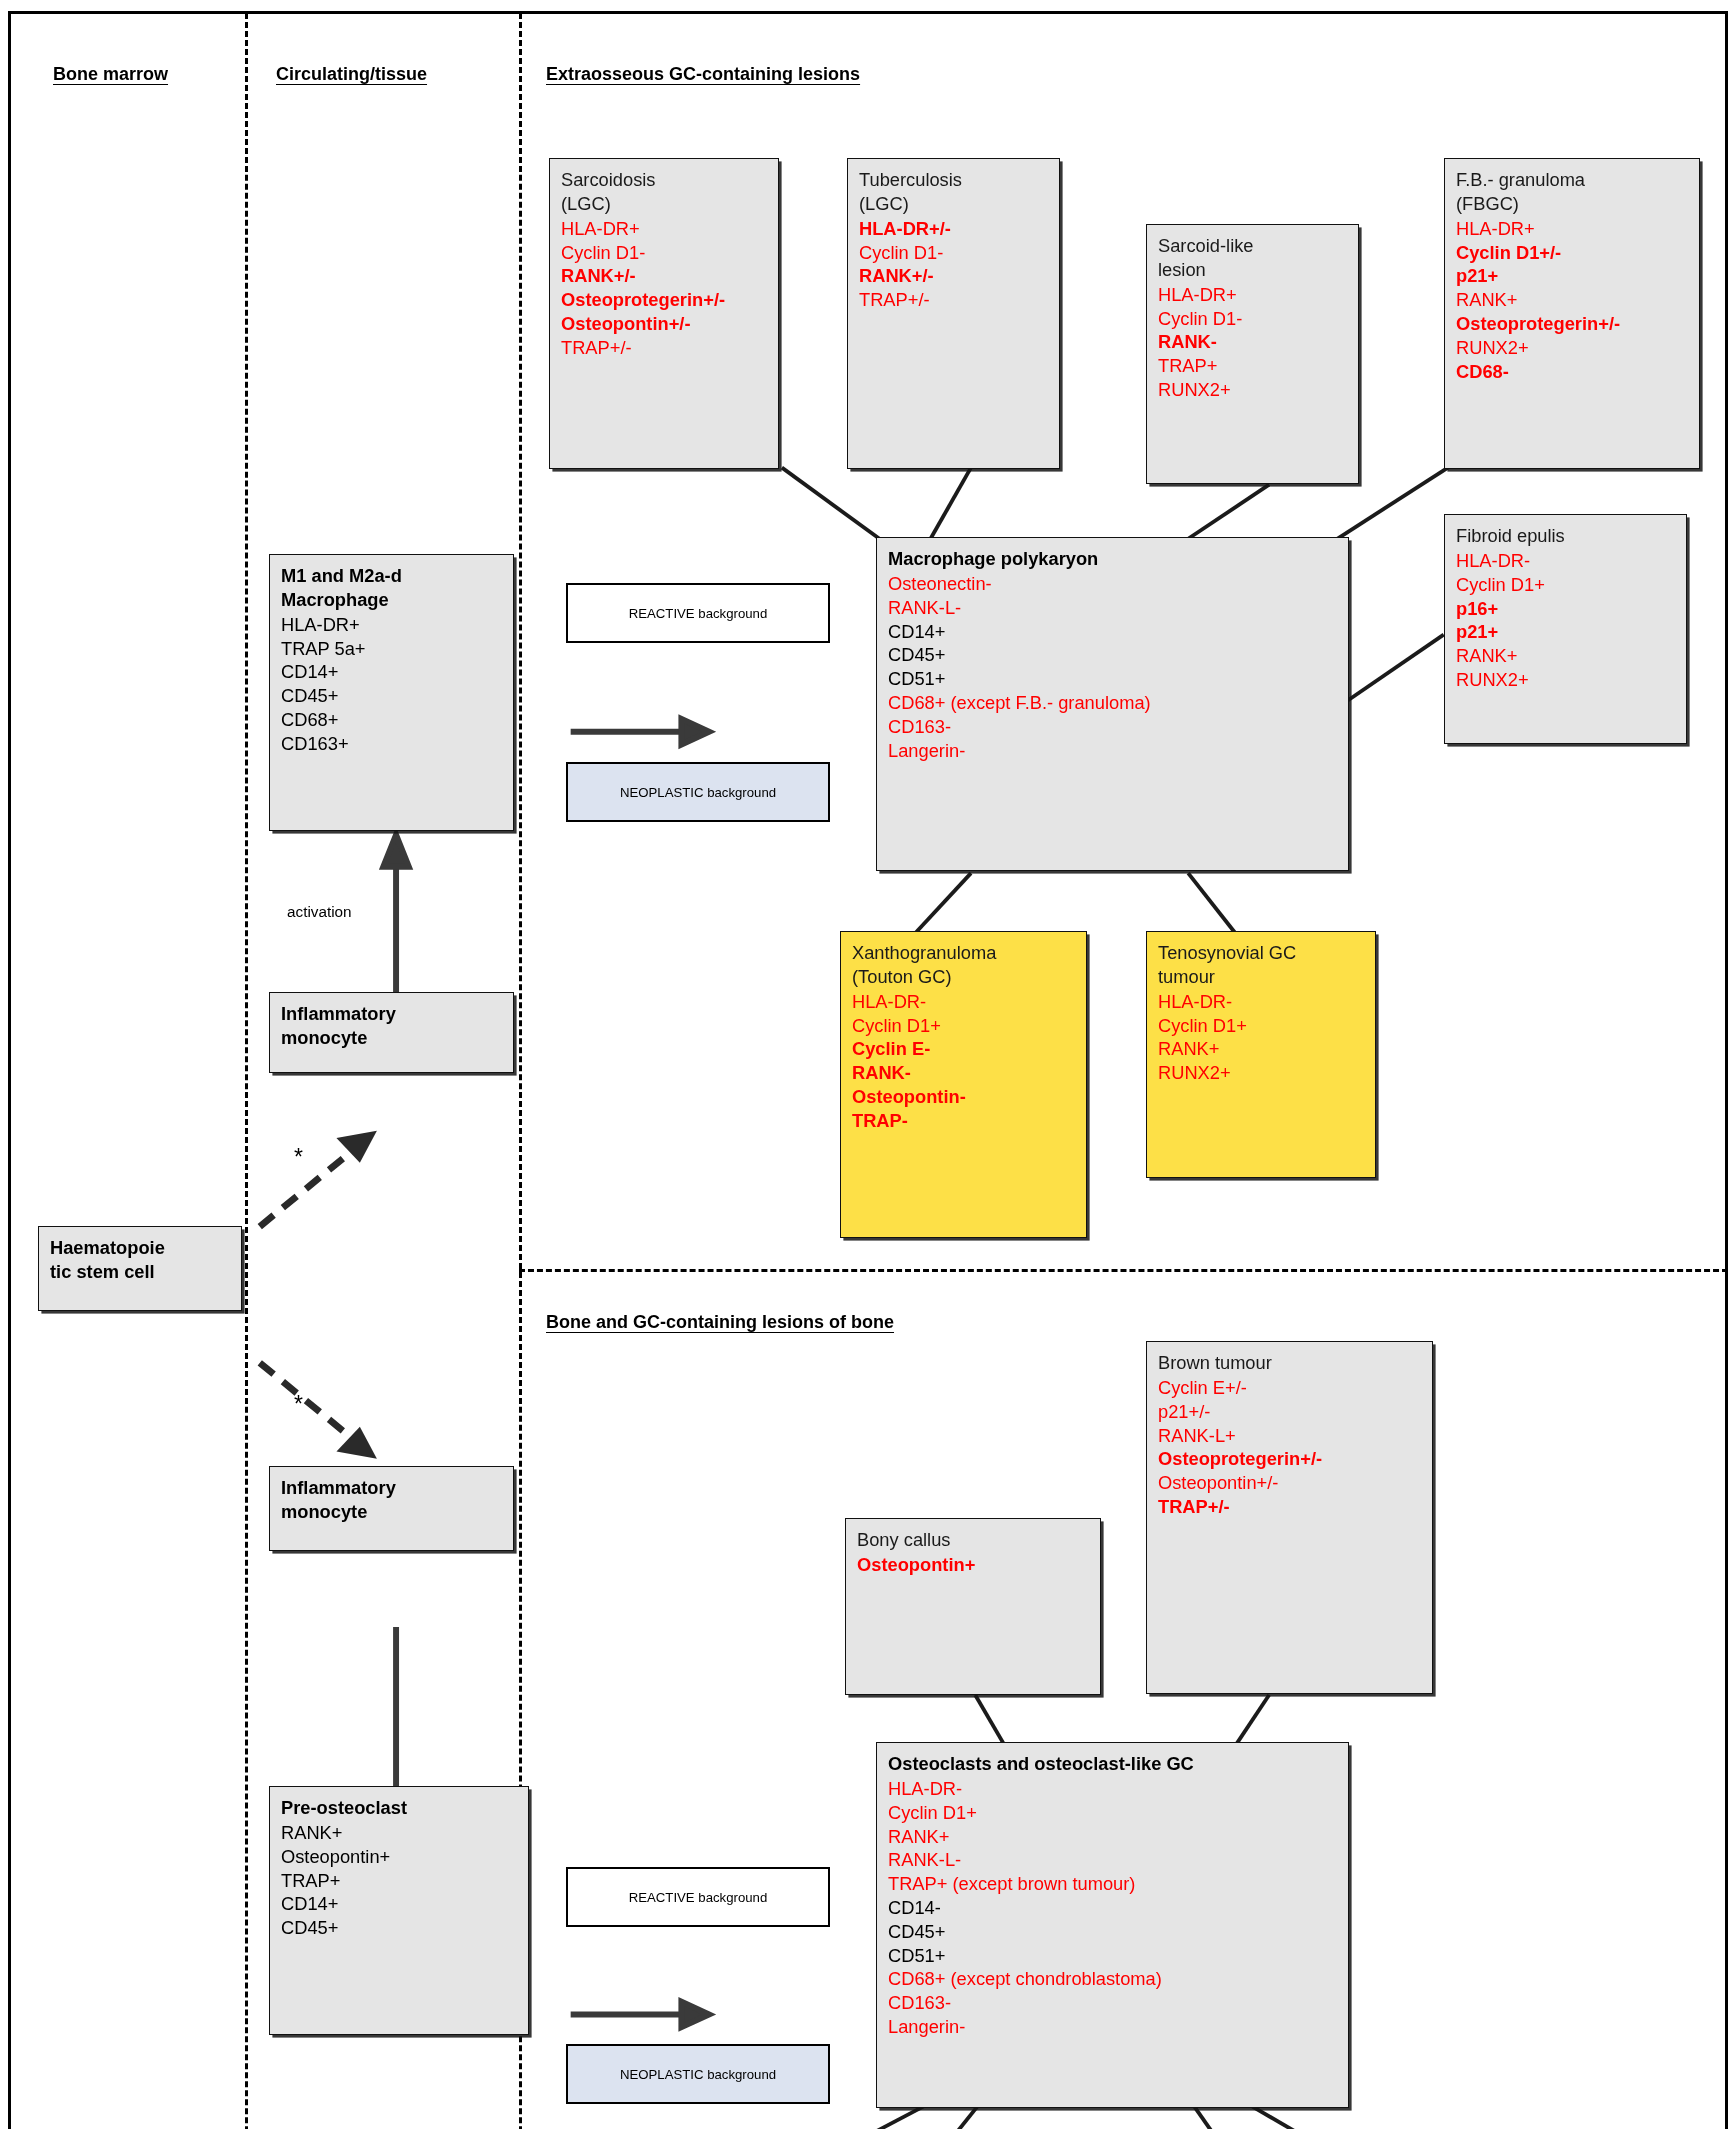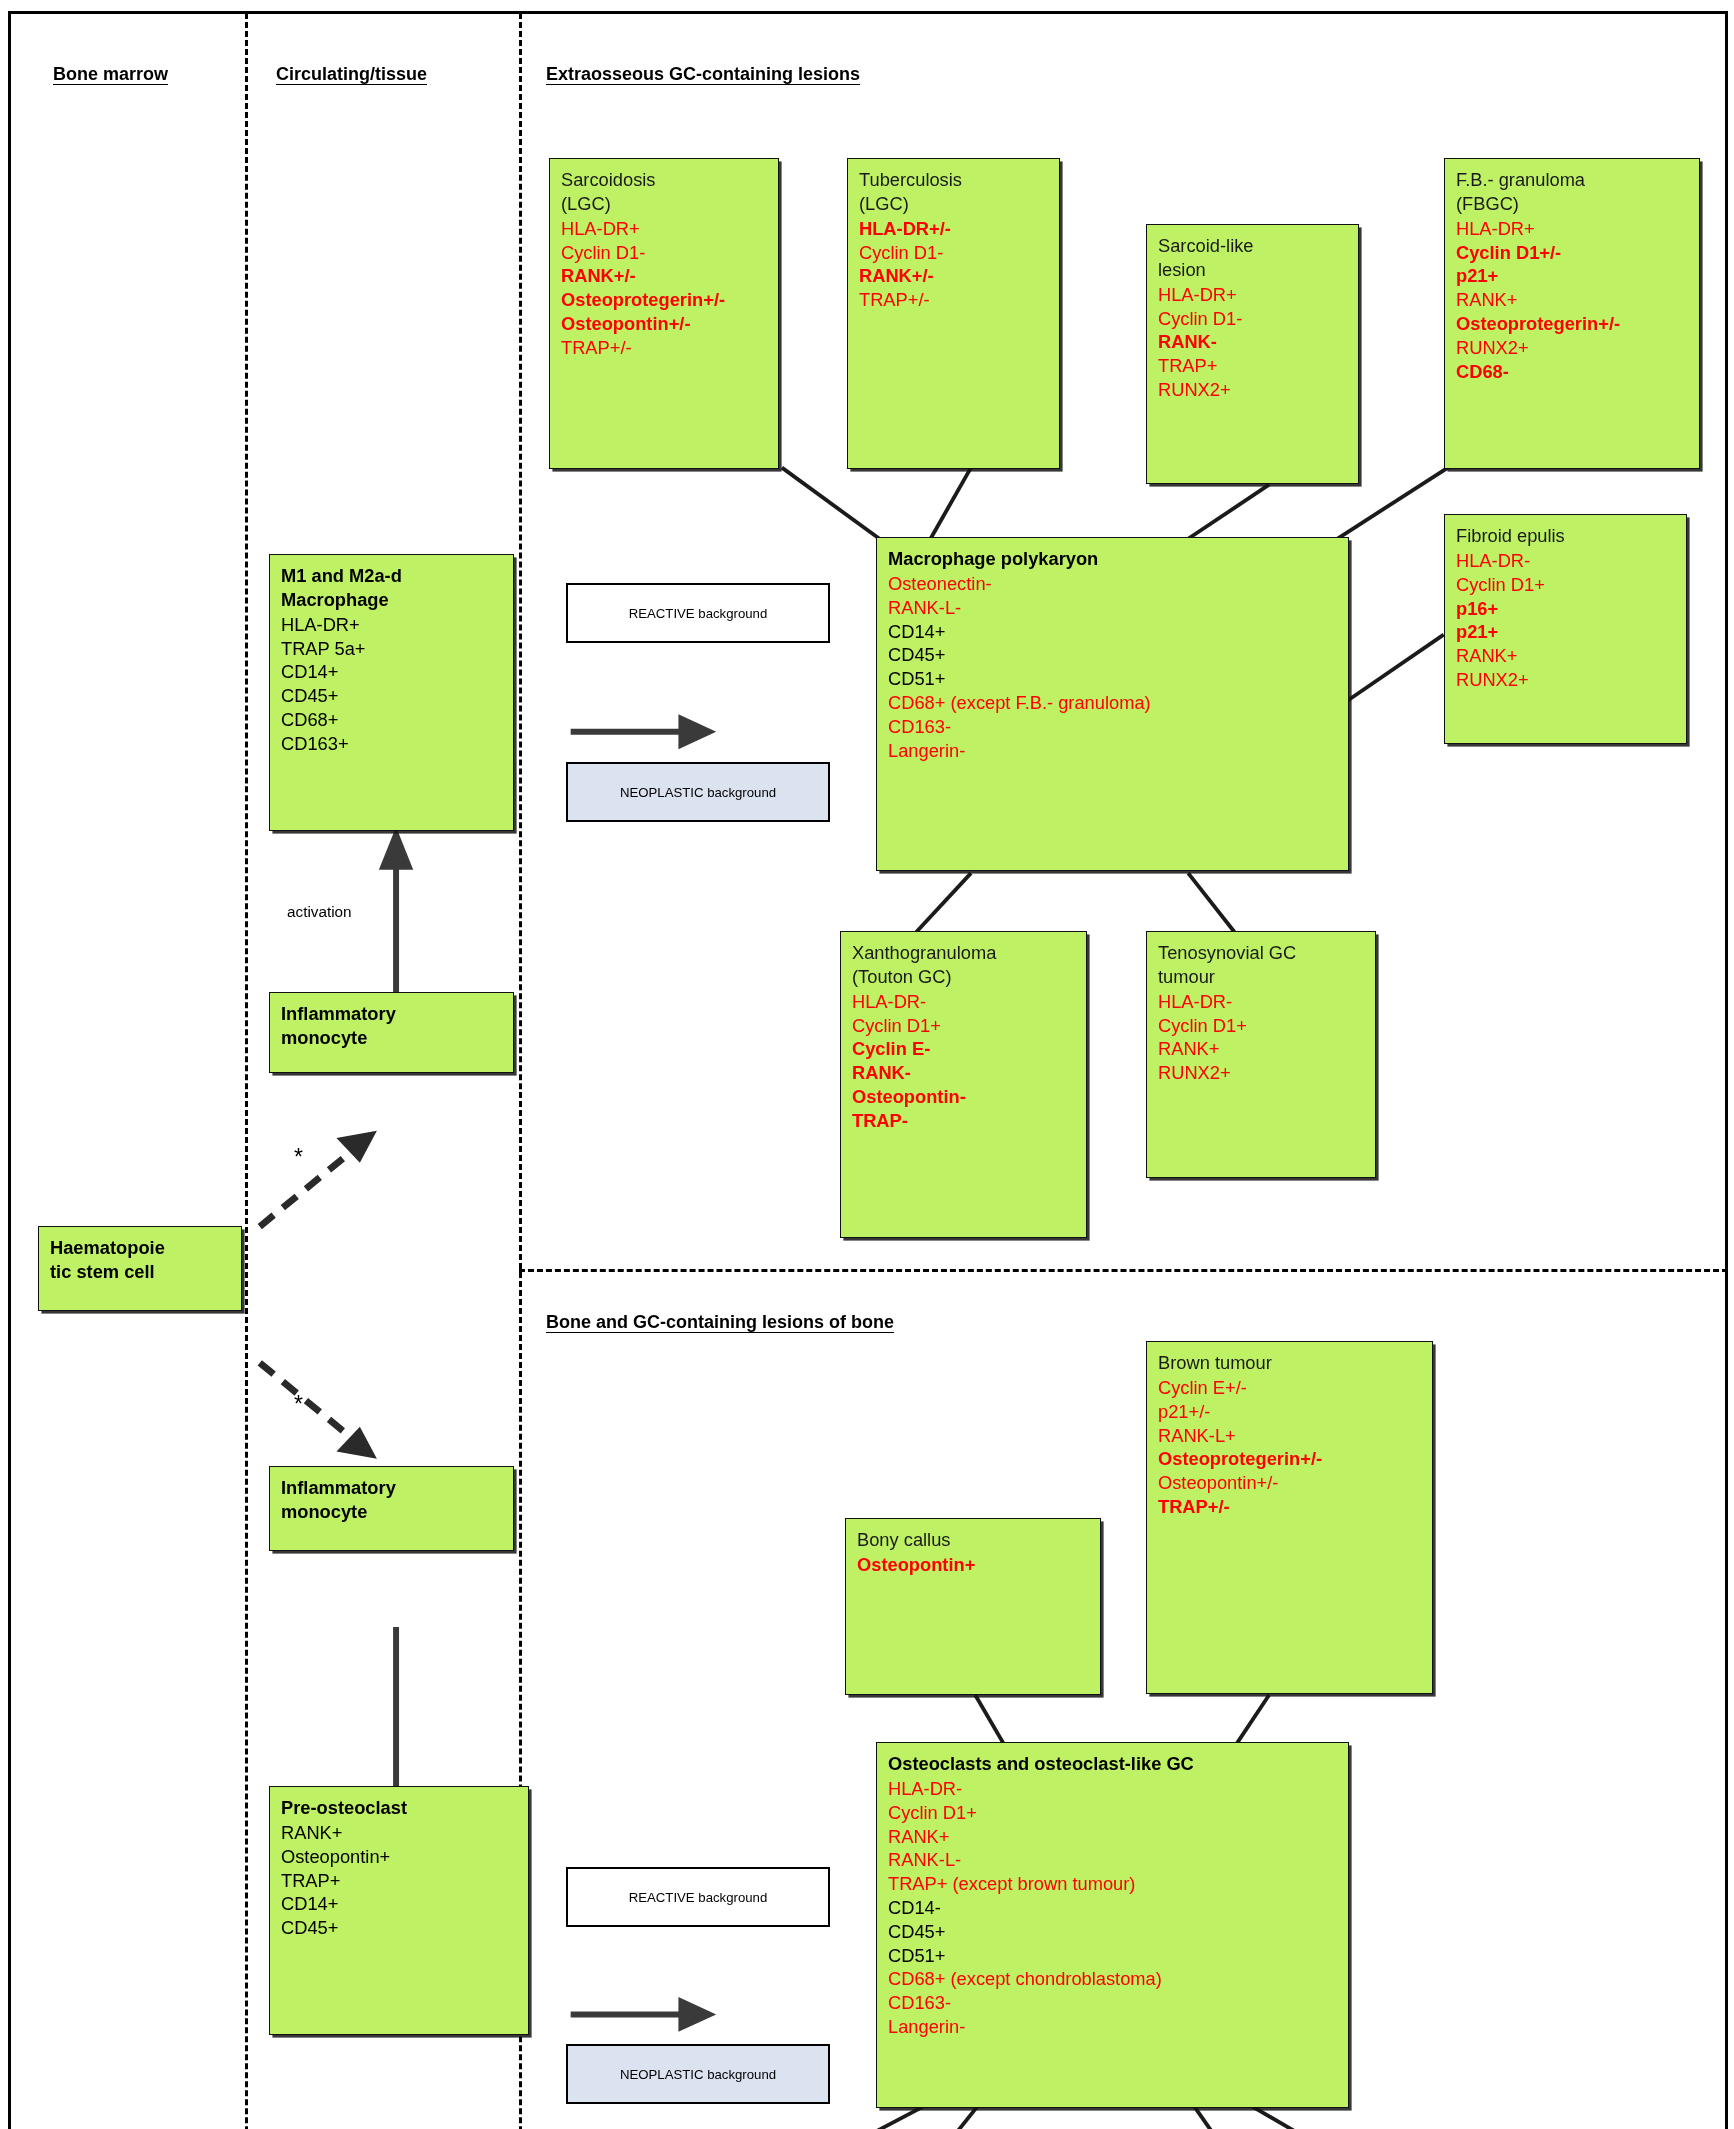--- a/index.html
+++ b/index.html
@@ -11,23 +11,23 @@
 
   
   .vdash{position:absolute;border-left:3.8px dashed #000;}
   .hdash{position:absolute;border-top:3.8px dashed #000;}
 
   
   .col-head{position:absolute;font-size:18px;font-weight:700;color:#000;text-decoration:underline;
             text-underline-offset:4.3px;white-space:nowrap;letter-spacing:0px;}
 
   
-  .box{position:absolute;box-sizing:border-box;background:#bef264;border:1.7px solid #111;
+  .box{position:absolute;box-sizing:border-box;background:#e5e5e5;border:1.7px solid #111;
        box-shadow:3px 3px 0 -0.4px rgba(20,20,20,.85);padding:9.4px 8.5px 7.7px 11px;}
-  .box.neo{background:#bef264;}
+  .box.neo{background:#fde047;}
   .box .ttl{font-size:18.3px;line-height:1.30;color:#1a1a1a;margin-bottom:0.9px;white-space:pre-line;}
   .box .ttl.b{font-weight:700;color:#000;}
   .box .mk{font-size:18.3px;line-height:1.30;color:#ff0000;white-space:nowrap;}
   .box .mk.b{font-weight:700;}
   .box .mk.k{color:#000000;}
 
   
   .legend{position:absolute;box-sizing:border-box;border:2.1px solid #000;background:#fff;
           display:flex;align-items:center;justify-content:center;}
   .legend.neo{background:#dce3f0;}

